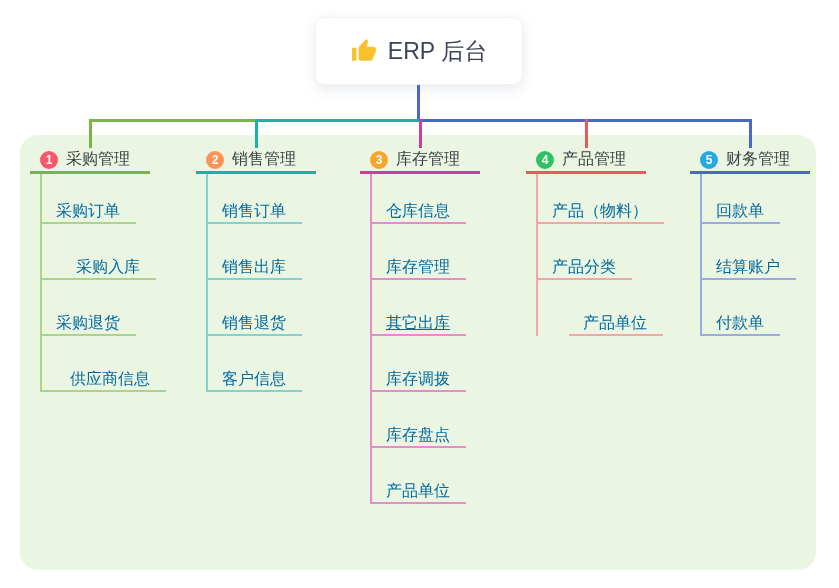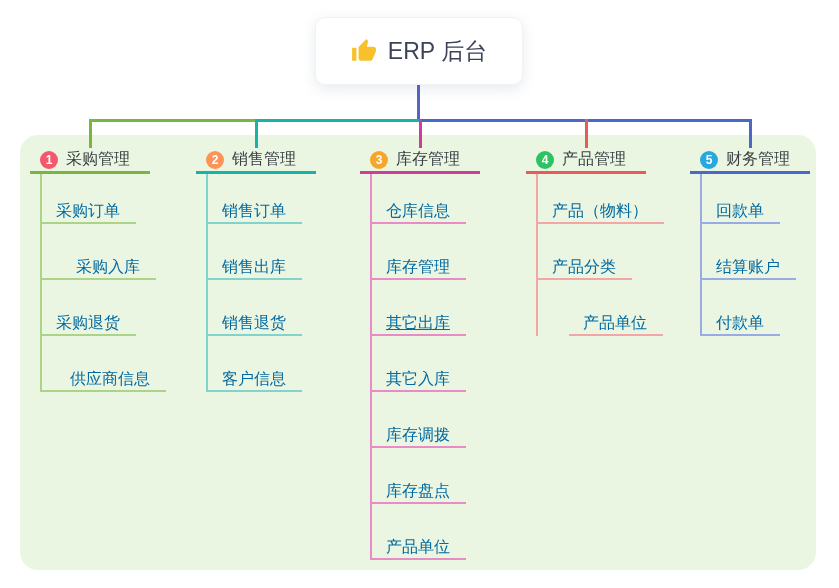--- a/index.html
+++ b/index.html
@@ -96,21 +96,20 @@
 
     <div class="branch" style="left: 360px;">
       <div class="branch-header" style="border-bottom-color: rgb(204, 62, 152);">
         <span class="badge" style="background: rgb(247, 166, 43);">3</span>
         <span class="branch-label">库存管理</span>
       </div>
       <div class="children" style="border-left-color: rgb(231, 140, 196);">
           <div class="child" style="border-bottom-color: rgb(231, 140, 196);">仓库信息</div>
           <div class="child" style="border-bottom-color: rgb(231, 140, 196);">库存管理</div>
           <div class="child" style="border-bottom-color: rgb(231, 140, 196); text-decoration: underline;">其它出库</div>
-          <div class="child" style="border-bottom-color: rgb(231, 140, 196);">其它入库</div>
           <div class="child" style="border-bottom-color: rgb(231, 140, 196);">库存调拨</div>
           <div class="child" style="border-bottom-color: rgb(231, 140, 196);">库存盘点</div>
           <div class="child" style="border-bottom-color: rgb(231, 140, 196);">产品单位</div>
         </div>
     </div>
 
     <div class="branch" style="left: 526px;">
       <div class="branch-header" style="border-bottom-color: rgb(233, 91, 91);">
         <span class="badge" style="background: rgb(46, 195, 98);">4</span>
         <span class="branch-label">产品管理</span>

